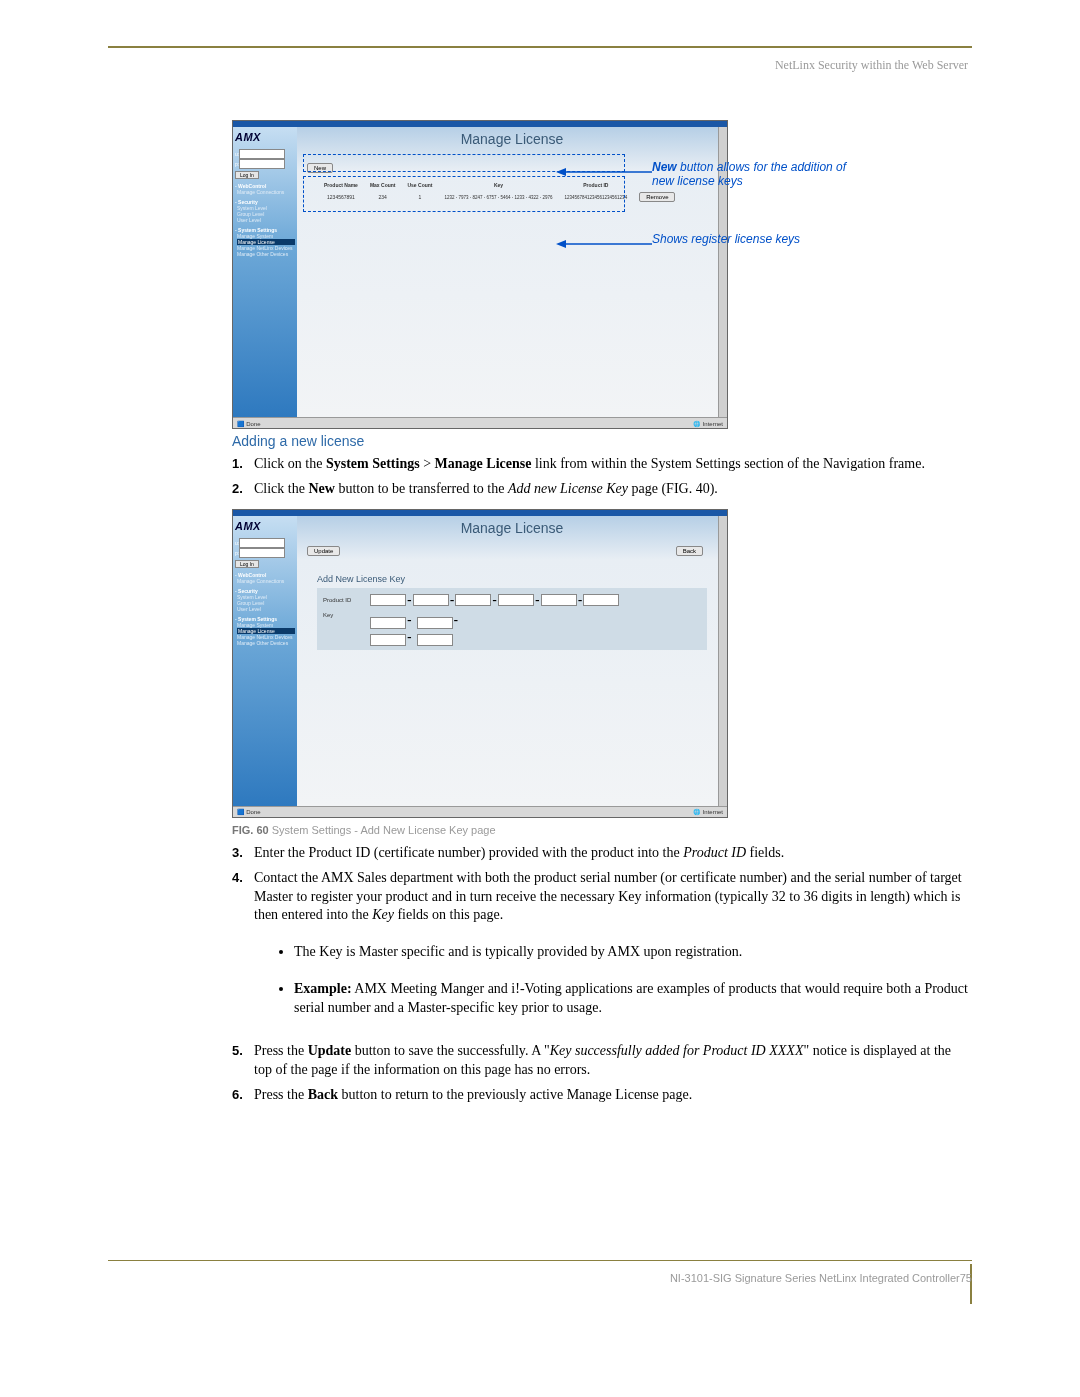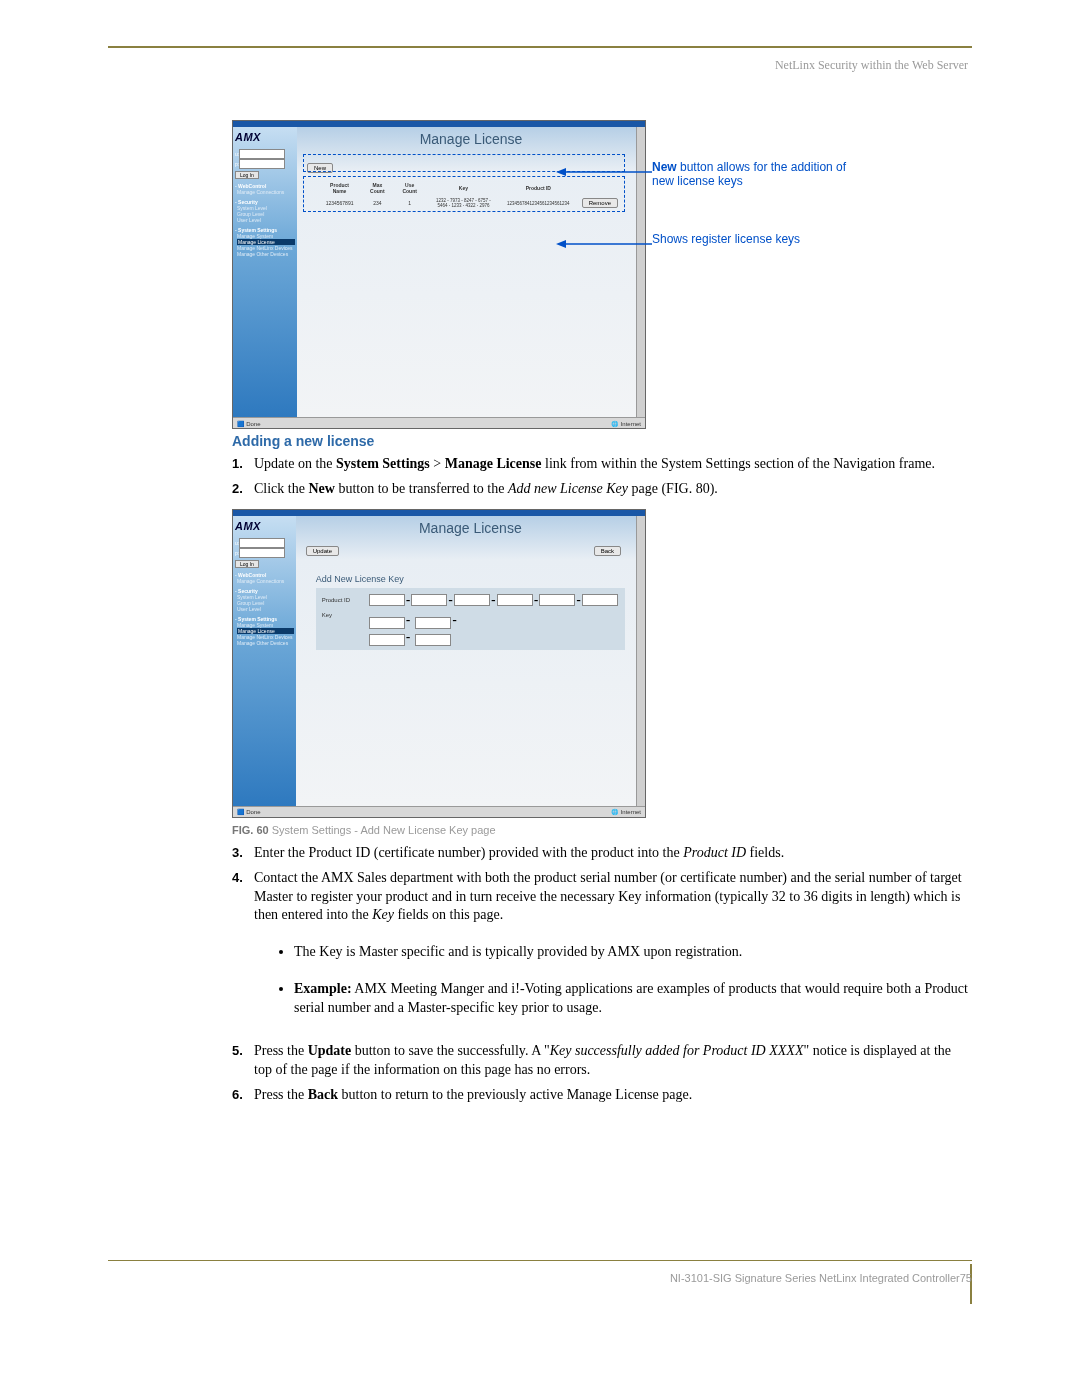--- a/index.html
+++ b/index.html
@@ -44,21 +44,21 @@
     margin-top: 70px;
   }
   
   .fig59-wrap {
     position: relative;
     margin-left: 124px;
     width: 635px;
   }
   .app-window {
     position: relative;
-    width: 414px;
+    width: 496px;
     border: 1px solid #666;
     background: #cfd6dc;
     box-sizing: border-box;
   }
   .app-titlebar {
     height: 6px; background: #1a57a6;
   }
   .app-body { display:flex; background:#fff; }
   .sidebar {
     width: 64px;
@@ -123,34 +123,35 @@
     padding:0 4px;
   }
   .scrolltrack{ position:absolute; right:0; top:0; bottom:0; width:8px; background:#d0d0d0; border-left:1px solid #999;}
   .callout {
     position:absolute;
     font-family: Arial, sans-serif;
     font-size: 12px;
     color: #0050c8;
     left: 420px;
     width: 210px;
+    font-style: italic;
   }
   .arrow-line { stroke:#0050c8; stroke-width:1.3; fill:none;}
   .arrow-head { fill:#0050c8;}
   .fig-caption {
     font-family: Arial, Helvetica, sans-serif;
     font-size: 11px;
     color: #9a9a9a;
     margin: 6px 0 8px 124px;
   }
   .fig-caption b{ color:#767676;}
   .section-head {
     font-family: Arial, Helvetica, sans-serif;
     font-size: 14px;
-    font-weight: bold;
+    font-weight: normal;
     color: #2e6aa8;
     margin: 4px 0 6px 124px;
   }
   ol.steps {
     list-style: none;
     margin: 0 0 0 124px;
     padding: 0;
   }
   ol.steps > li {
     display:flex;
@@ -280,27 +281,27 @@
       </div>
     </div>
 
 
     <div class="section-head">Adding a new license</div>
 
     <ol class="steps">
       <li>
         <span class="stepnum">1.</span>
         <span class="steptext">
-          <span>Update on the </span><b>System Settings</b><span> &gt; </span><b>Manage License</b><span> link from within the System Settings section of the Navigation frame.</span>
+          <span>Click on the </span><b>System Settings</b><span> &gt; </span><b>Manage License</b><span> link from within the System Settings section of the Navigation frame.</span>
         </span>
       </li>
       <li>
         <span class="stepnum">2.</span>
         <span class="steptext">
-          <span>Click the </span><b>New</b><span> button to be transferred to the </span><i>Add new License Key</i><span> page (FIG. 80).</span>
+          <span>Click the </span><b>New</b><span> button to be transferred to the </span><i>Add new License Key</i><span> page (FIG. 40).</span>
         </span>
       </li>
     </ol>
 
     <div class="fig60-wrap" style="margin-top:10px;">
       <div class="app-window">
         <div class="app-titlebar"></div>
         <div class="app-body">
           <div class="sidebar">
             <div class="logo">AMX</div>

